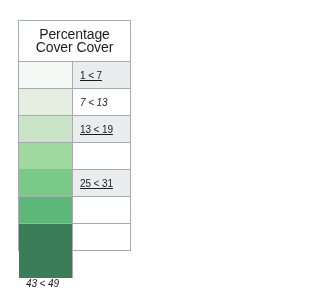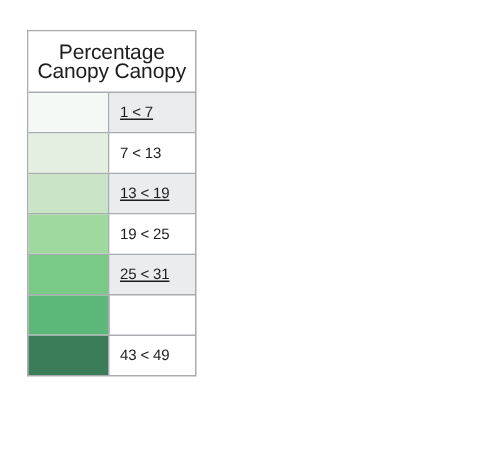--- a/index.html
+++ b/index.html
@@ -42,20 +42,21 @@
   }
 
   
   .legend-row {
     display: flex;
     height: 26px;
     border-bottom: 1px solid #a8acb0;
   }
   .legend-row.last {
     border-bottom: none;
+    flex-direction: column;
   }
 
   .swatch-cell {
     width: 54px;
     flex: 0 0 54px;
     border-right: 1px solid #a8acb0;
     box-sizing: border-box;
   }
 
   .label-cell {
@@ -63,48 +64,47 @@
     display: flex;
     align-items: center;
     padding-left: 7px;
     box-sizing: border-box;
     font-size: 10px;
     color: #1d1d1f;
     letter-spacing: -0.1px;
     white-space: nowrap;
   }
   .label-cell.shaded { background: #ebecee; text-decoration: underline; }
-  .label-cell.plain  { background: #ffffff; }
+  .label-cell.plain  { background: #ffffff; font-style: italic; }
 </style>
 </head>
 <body>
 
 <div id="legend-panel">
 
   <div id="legend-header">
     <span class="header-line">Percentage</span>
-    <span class="header-line">Canopy Canopy</span>
+    <span class="header-line">Cover Cover</span>
   </div>
 
   <div id="legend-rows">
       <div class="legend-row">
         <div class="swatch-cell" style="background: rgb(245, 249, 246);"></div>
         <div class="label-cell shaded">1 &lt; 7</div>
       </div>
       <div class="legend-row">
         <div class="swatch-cell" style="background: rgb(228, 239, 226);"></div>
         <div class="label-cell plain">7 &lt; 13</div>
       </div>
       <div class="legend-row">
         <div class="swatch-cell" style="background: rgb(201, 228, 198);"></div>
         <div class="label-cell shaded">13 &lt; 19</div>
       </div>
       <div class="legend-row">
         <div class="swatch-cell" style="background: rgb(159, 217, 160);"></div>
-        <div class="label-cell plain">19 &lt; 25</div>
       </div>
       <div class="legend-row">
         <div class="swatch-cell" style="background: rgb(121, 201, 135);"></div>
         <div class="label-cell shaded">25 &lt; 31</div>
       </div>
       <div class="legend-row">
         <div class="swatch-cell" style="background: rgb(92, 184, 120);"></div>
       </div>
       <div class="legend-row last">
         <div class="swatch-cell" style="background: rgb(58, 125, 88);"></div>

